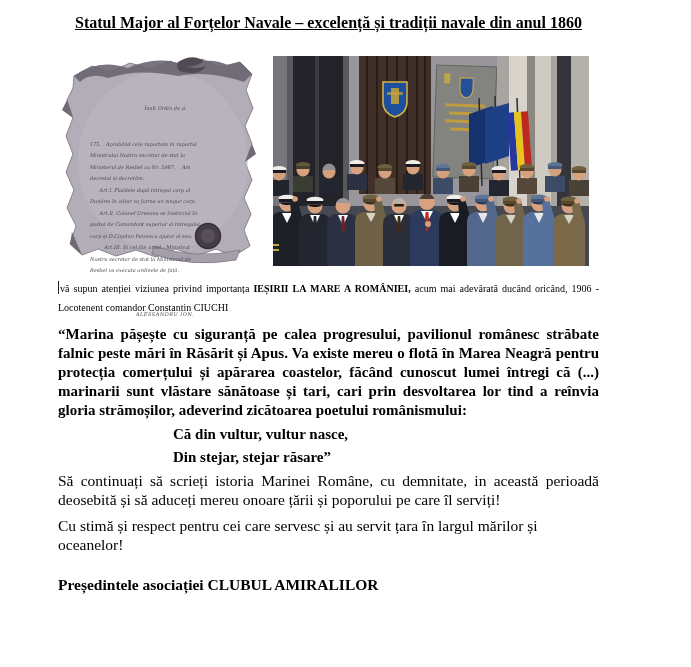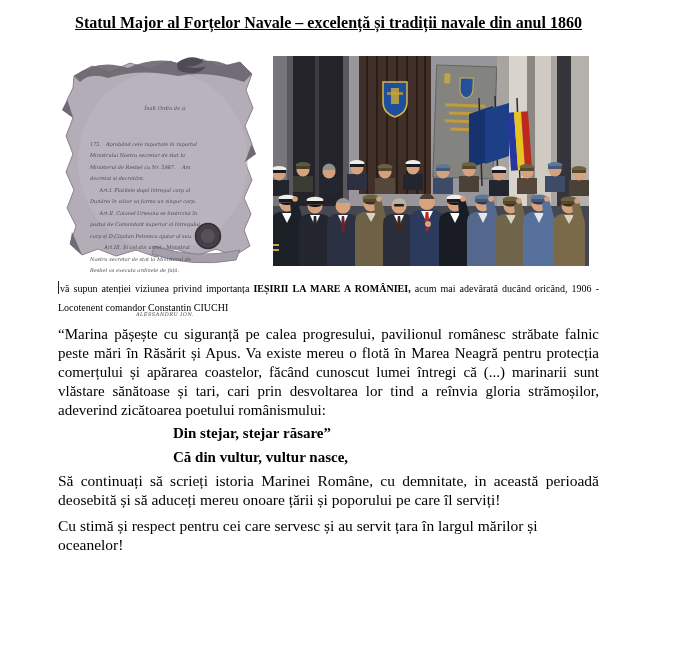--- a/index.html
+++ b/index.html
@@ -21,21 +21,21 @@
     font-size:5px;font-style:italic;color:#4e4752;line-height:11.5px;
     white-space:pre;font-family:"DejaVu Serif",serif;
   }
   .p-heading{text-align:center;margin-bottom:1px;}
   .p-sig{text-align:center;margin-top:9px;letter-spacing:.5px;}
   .photo{width:316px;height:210px;flex:none;margin-left:10px;}
   p{margin:0;}
   .salutation{font-weight:bold;font-size:15.5px;line-height:18px;margin-top:13px;}
   .intro{font-size:10px;line-height:19px;text-align:justify;margin-top:2px;}
   .caret{display:inline-block;width:1px;height:13px;background:#222;margin-right:1px;vertical-align:-2px;}
-  .quote{font-weight:normal;font-size:15px;line-height:19px;text-align:justify;margin-top:8px;}
+  .quote{font-weight:bold;font-size:15px;line-height:19px;text-align:justify;margin-top:8px;}
   .verse{font-weight:bold;font-size:15px;line-height:20px;margin-left:115px;}
   .verse-1{margin-top:4px;}
   .verse-2{margin-top:3px;}
   .wishes{font-weight:bold;font-size:17px;line-height:21px;text-align:justify;margin-top:6px;}
   .continuation{font-size:15.5px;line-height:18.5px;text-align:justify;margin-top:5px;font-family:Liberation Serif, serif;}
   .respect{font-size:15.5px;line-height:19px;margin-top:7px;}
   .sig-role{font-weight:bold;font-size:15.5px;line-height:18px;margin-top:22px;}
 </style>
 </head>
 <body>
@@ -319,22 +319,23 @@
         </g>
       </svg>
     </figure>
   </div>
 
 
   <p class="intro"><span class="caret"></span><span>vă supun atenției viziunea privind importanța </span><b>IEȘIRII LA MARE A ROMÂNIEI,</b><span> acum mai adevărată ducând oricând, 1906 - Locotenent comandor Constantin CIUCHI</span></p>
 
   <p class="quote">“Marina pășește cu siguranță pe calea progresului, pavilionul românesc străbate falnic peste mări în Răsărit și Apus. Va existe mereu o flotă în Marea Neagră pentru protecția comerțului și apărarea coastelor, făcând cunoscut lumei întregi că (...) marinarii sunt vlăstare sănătoase și tari, cari prin desvoltarea lor tind a reînvia gloria strămoșilor, adeverind zicătoarea poetului românismului:</p>
 
+  <p class="verse verse-1">Că din vultur, vultur nasce,</p>
   <p class="verse verse-2">Din stejar, stejar răsare”</p>
-  <p class="verse verse-1">Că din vultur, vultur nasce,</p>
 
 
   <p class="continuation">Să continuați să scrieți istoria Marinei Române, cu demnitate, in această perioadă deosebită și să aduceți mereu onoare țării și poporului pe care îl serviți!</p>
 
   <p class="respect">Cu stimă și respect pentru cei care servesc și au servit țara în largul mărilor și oceanelor!</p>
 
+  <p class="sig-role">Președintele asociației CLUBUL AMIRALILOR</p>
 
 </div>
 
 </body></html>

